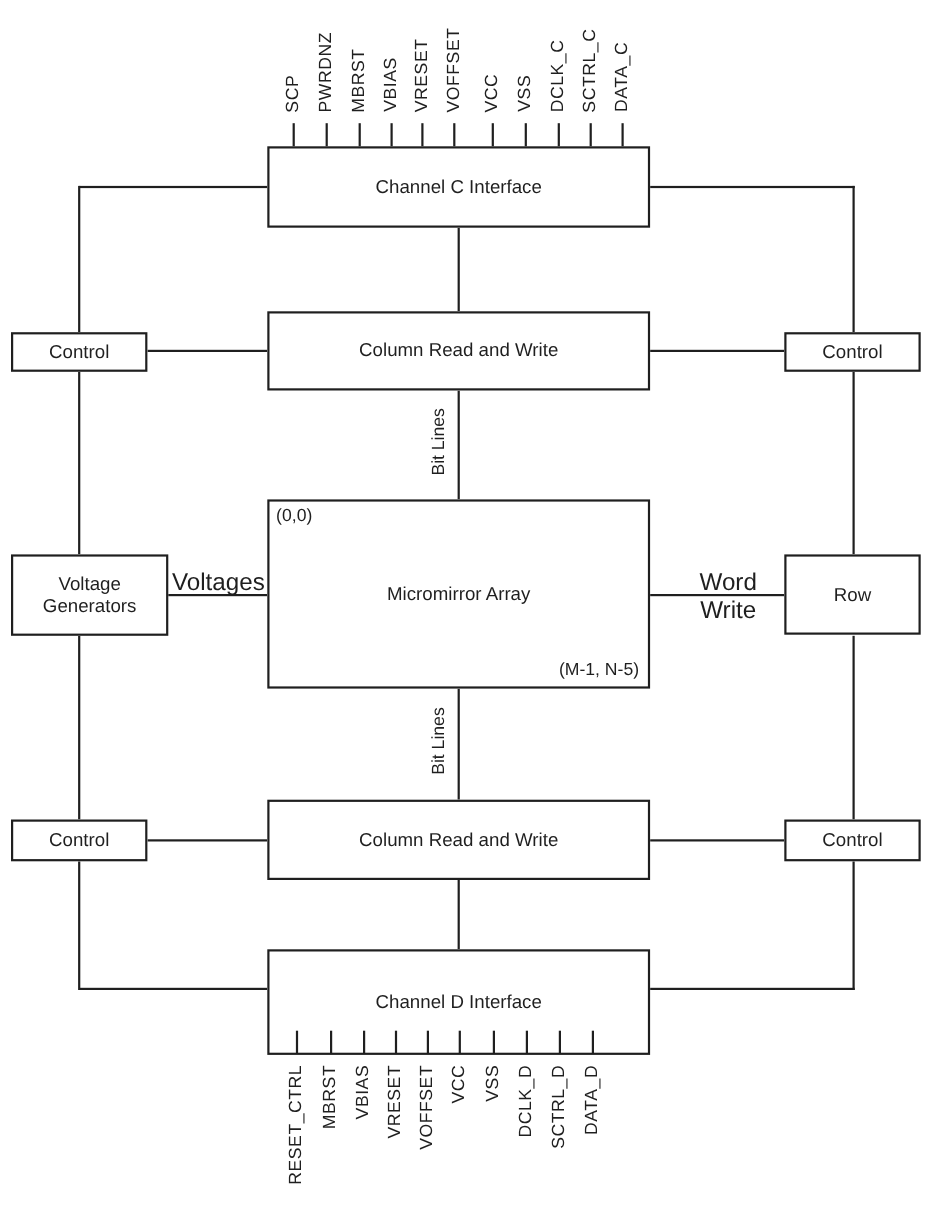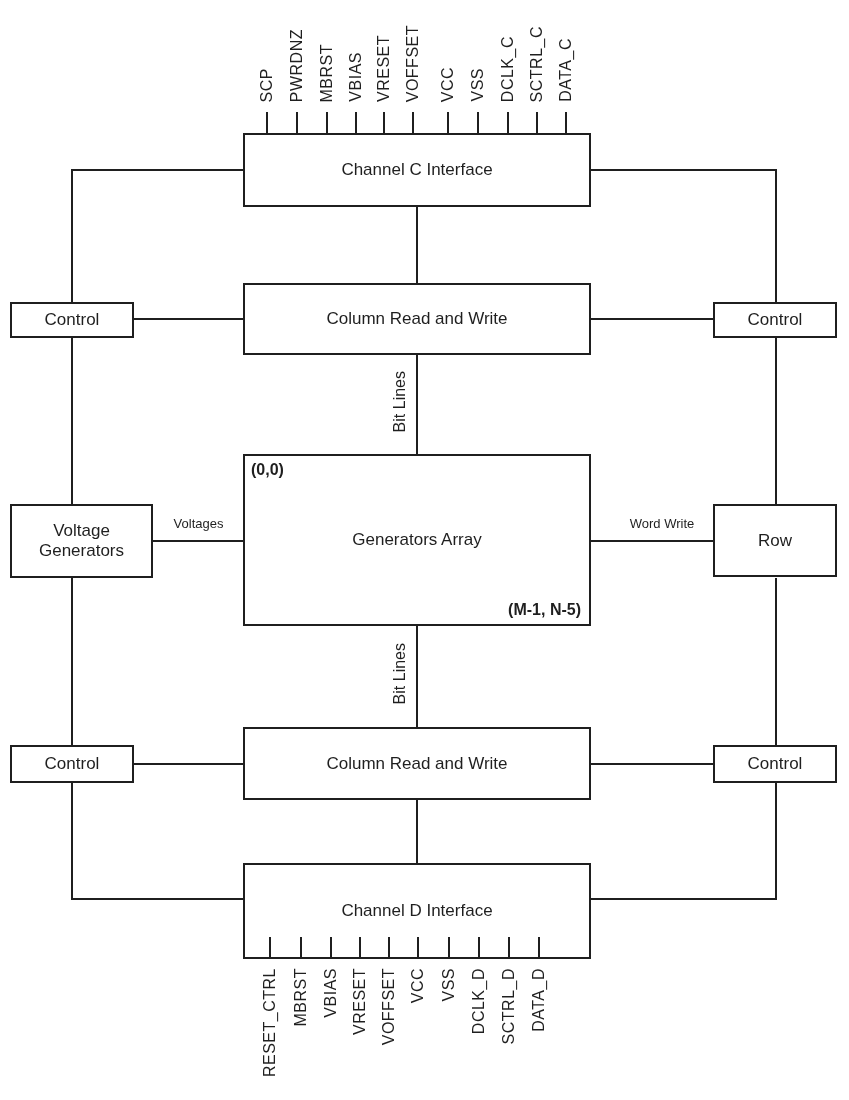--- a/index.html
+++ b/index.html
@@ -58,31 +58,30 @@
     writing-mode: vertical-rl;
     transform: rotate(180deg);
     white-space: nowrap;
     font-size: 16px;
     line-height: 1;
     z-index: 2;
   }
 
   .hlabel {
     position: absolute;
-    font-size: 13px;
+    font-size: 22px;
     text-align: center;
     z-index: 2;
     padding-left: 20px;
   }
 
   .corner-label {
     position: absolute;
     font-size: 16px;
     z-index: 3;
-    font-weight: bold;
   }
   .corner-tl { left: 6px; top: 5px; }
   .corner-br { right: 8px; bottom: 5px; }
 </style>
 </head>
 <body>
 
 <div class="canvas">
 
   <div class="line-v" style="left:416px;top:207px;height:76px"></div>
@@ -114,21 +113,21 @@
   <div class="block" style="left:243px;top:133px;width:348px;height:74px">
     <span>Channel C Interface</span>
   </div>
 
   <div class="block" style="left:243px;top:283px;width:348px;height:72px">
     <span>Column Read and Write</span>
   </div>
 
   <div class="block" style="left:243px;top:454px;width:348px;height:172px">
     <span class="corner-label corner-tl">(0,0)</span>
-    <span>Generators Array</span>
+    <span>Micromirror Array</span>
     <span class="corner-label corner-br">(M-1, N-5)</span>
   </div>
 
   <div class="block" style="left:243px;top:727px;width:348px;height:73px">
     <span>Column Read and Write</span>
   </div>
 
   <div class="block" style="left:243px;top:863px;width:348px;height:96px">
     <span>Channel D Interface</span>
   </div>

